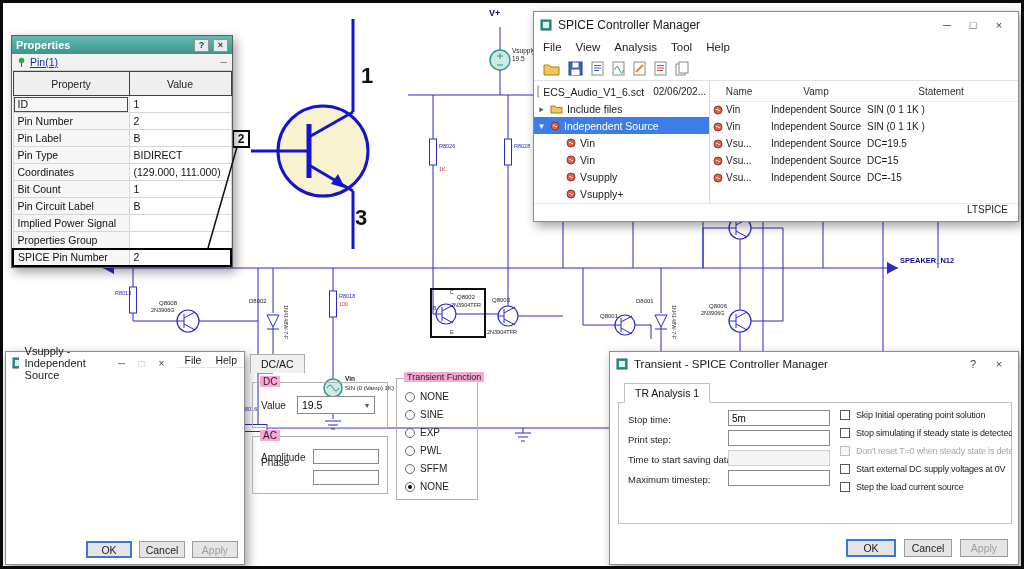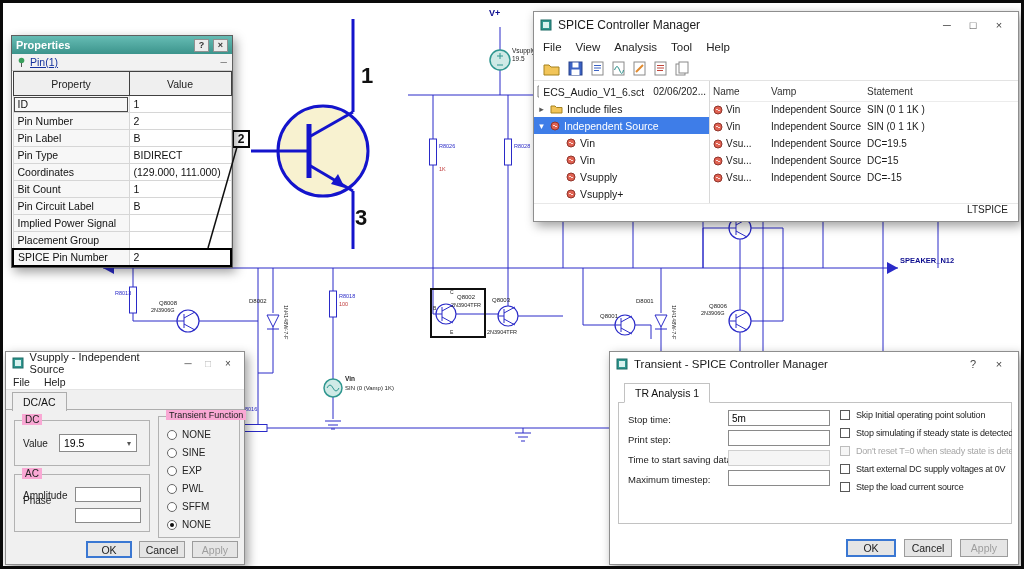--- a/index.html
+++ b/index.html
@@ -63,28 +63,28 @@
   .mgr .mbody{flex:1;display:flex;min-height:0}
   .mgr .tree{width:176px;border-right:1px solid #d8d8d8;padding-top:2px;font-size:10.5px;overflow:hidden}
   .trow{height:17px;display:flex;align-items:center;gap:4px;padding:0 3px;white-space:nowrap;color:#1a1a1a}
   .trow .chev{width:9px;font-size:9px;color:#555;text-align:center}
   .trow.sel{background:#3e7de8;color:#fff}
   .trow.sel .chev{color:#fff}
   .trow.child{padding-left:32px}
   .fdate{margin-left:5px;font-size:10px;color:#222}
   .mgr .grid{flex:1;padding-top:1px}
   .gtable{width:100%;border-collapse:collapse;font-size:10px}
-  .gtable th{text-align:left;font-weight:normal;color:#333;height:19px;padding:0 3px;border-bottom:1px solid #ececec}
+  .gtable th{text-align:center;font-weight:normal;color:#333;height:19px;padding:0 3px;border-bottom:1px solid #ececec}
   .gtable td{height:17px;padding:0 3px;white-space:nowrap;color:#1a1a1a}
   .ncell{display:flex;align-items:center;gap:3px}
   .mgr .status{height:18px;border-top:1px solid #e8e8e8;display:flex;
                justify-content:flex-end;padding:0 10px;font-size:10px;color:#222}
 
   
-  .vs{left:2px;top:348px;width:240px;height:214px;display:flex;flex-direction:column}
+  .vs{left:2px;top:348px;width:240px;height:214px;display:flex;}
   .vs .tbar{height:22px;font-size:11px;color:#1a1a1a}
   .vs .wbtn{width:20px;height:16px;font-size:10px}
   .vs .menus{height:16px;font-size:10.5px;border-bottom:1px solid #e4e4e4;color:#222}
   .vs .vbody{flex:1;background:#f0f0f0;position:relative;font-size:10.5px}
   .vs .tabs{position:absolute;left:0;top:0;right:0;height:20px;border-bottom:1px solid #adadad}
   .vs .tab{position:absolute;left:6px;top:2px;height:19px;padding:0 10px;background:#f0f0f0;
            border:1px solid #adadad;border-bottom:none;display:flex;align-items:center;color:#111}
   .grp{position:absolute;border:1px solid #b2b2b2}
   .leg{position:absolute;top:-7px;left:7px;background:#f9a8d4;padding:0 3px;font-size:10px;color:#222;white-space:nowrap}
   .combo{position:absolute;background:#fff;border:1px solid #8a8a8a;display:flex;align-items:center;padding-left:4px;font-size:10.5px}
@@ -342,21 +342,21 @@
           </tr>
       <tr>
             <td class="pname">Pin Circuit Label</td>
             <td>B</td>
           </tr>
       <tr>
             <td class="pname">Implied Power Signal</td>
             <td></td>
           </tr>
       <tr>
-            <td class="pname">Placement Group</td>
+            <td class="pname">Properties Group</td>
             <td></td>
           </tr>
       <tr class="hl">
             <td class="pname">SPICE Pin Number</td>
             <td>2</td>
           </tr>
     </tbody>
       </table>
   </div>
 

